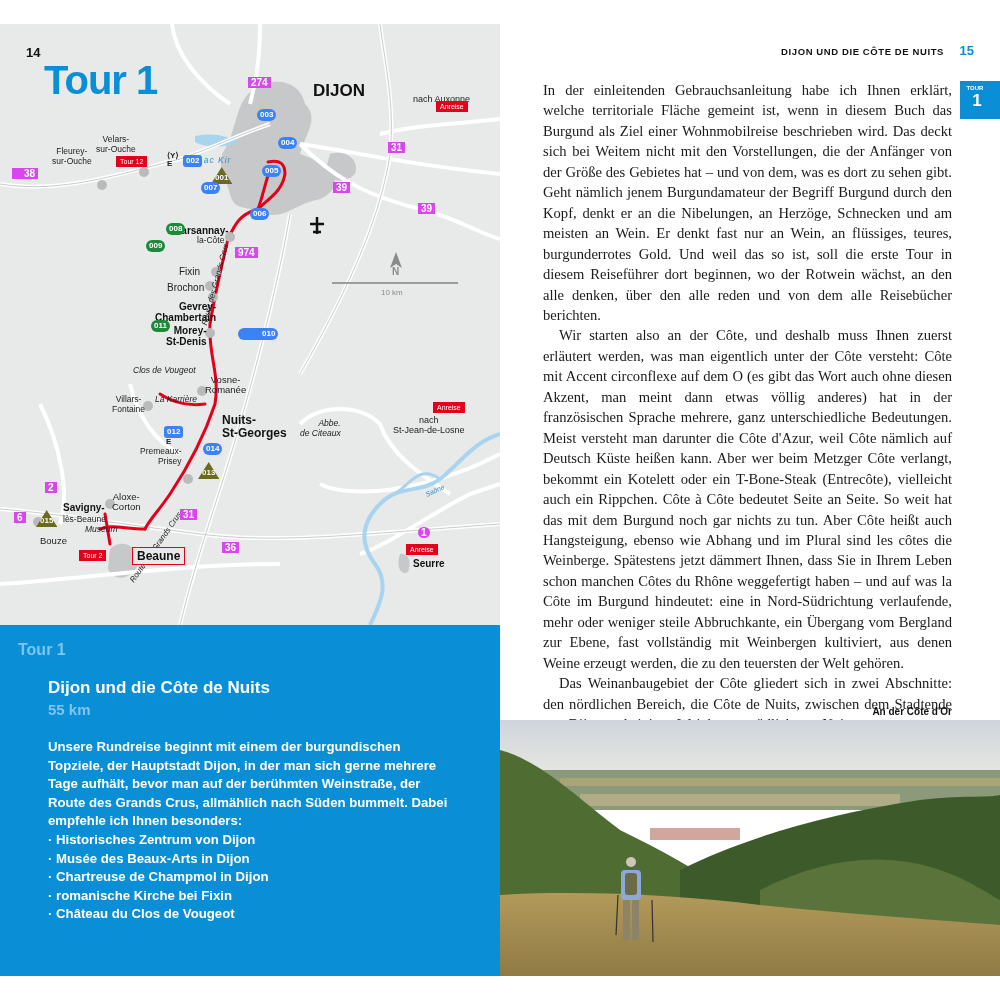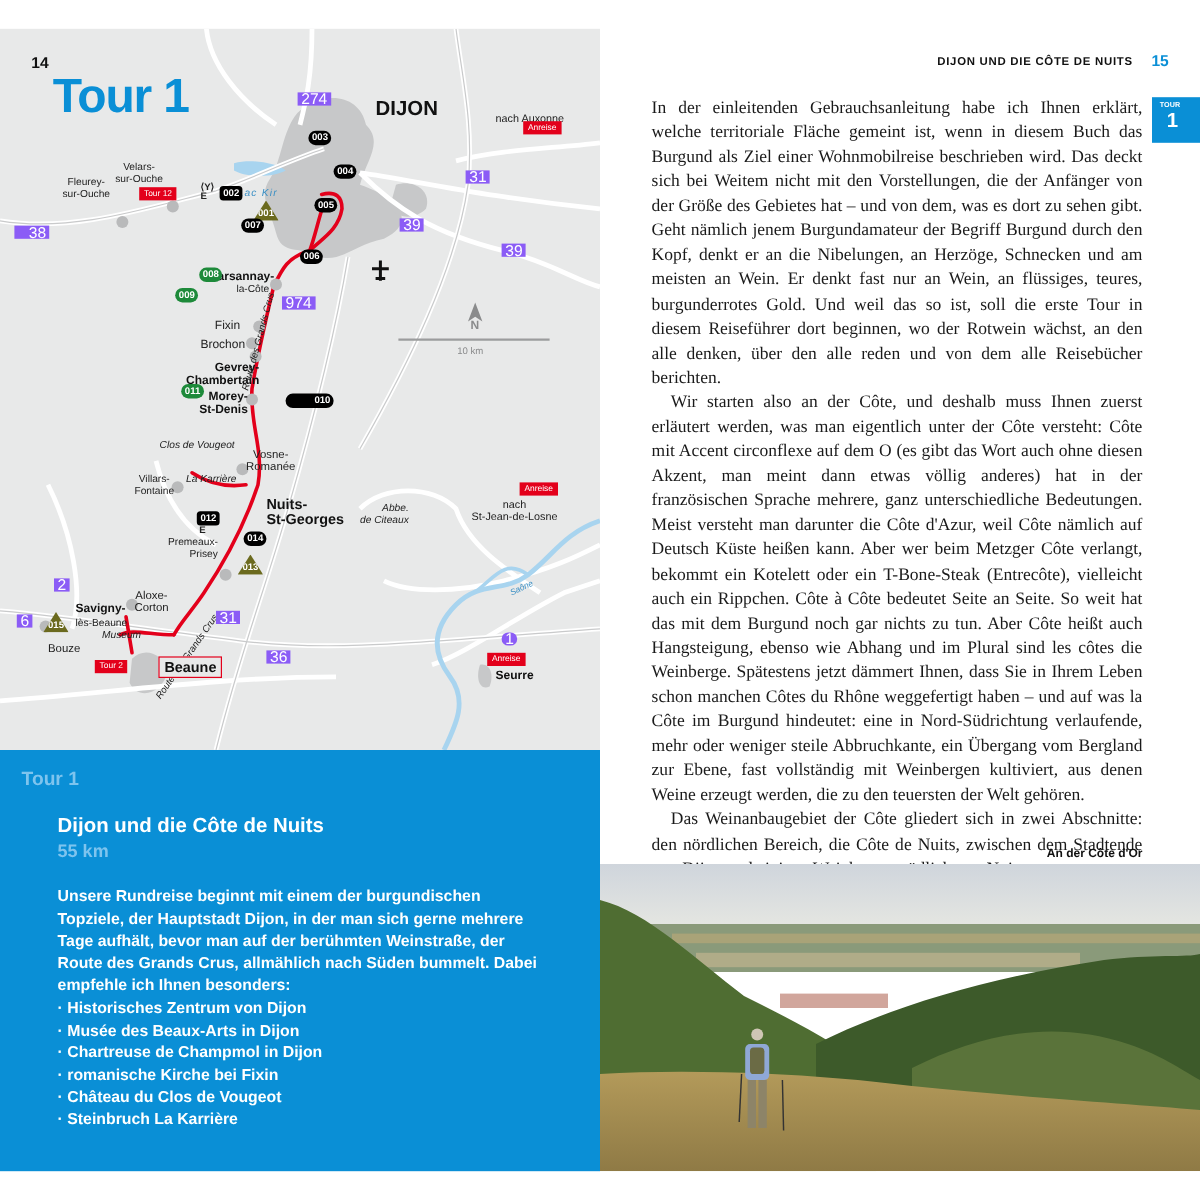--- a/index.html
+++ b/index.html
@@ -12,23 +12,23 @@
   .page-num-left { position: absolute; left: 26px; top: 21px; font-weight: bold; font-size: 13px; color: #111; }
   .tour-title { position: absolute; left: 44px; top: 34px; font-weight: bold; font-size: 40px; color: #0a8fd6; letter-spacing: -1px; }
 
   .lbl { position: absolute; font-size: 8.5px; color: #222; line-height: 10px; white-space: nowrap; }
   .lbl.bold { font-weight: bold; font-size: 10px; line-height: 11px; color: #111; }
   .lbl.city { font-weight: bold; font-size: 17px; color: #111; }
   .lbl.italic { font-style: italic; }
   .lbl.center { text-align: center; }
   .lbl.right { text-align: right; }
   .red-tag { position: absolute; background: #e3001b; color: #fff; font-size: 7px; padding: 1px 4px; line-height: 9px; white-space: nowrap; }
-  .road { position: absolute; background: #8b5cf6; color: #fff; font-size: 13px; font-weight: normal; padding: 1px 3px; line-height: 9px; }
+  .road { position: absolute; background: #d946ef; color: #fff; font-size: 10px; font-weight: bold; padding: 1px 3px; line-height: 9px; }
   .marker { position: absolute; color: #fff; font-size: 8px; font-weight: bold; padding: 1px 3px; line-height: 10px; border-radius: 8px; }
-  .marker.orange { background: #000000; }
+  .marker.orange { background: #3b82f6; }
   .marker.green { background: #1d8a3a; }
   .marker.olive { background: #6b6a1e; border-radius: 0; }
   .beaune-box { position: absolute; border: 1.5px solid #e3001b; font-weight: bold; font-size: 12px; padding: 1px 4px; background: #e8e9e9; color: #111; }
 
   .info-box { position: absolute; left: 0; top: 601px; width: 500px; height: 351px; background: #0a8fd6; color: #fff; }
   .info-tour { position: absolute; left: 18px; top: 16px; font-size: 16px; font-weight: bold; color: #7ec4ee; }
   .info-title { position: absolute; left: 48px; top: 53px; font-size: 17px; font-weight: bold; color: #fff; }
   .info-km { position: absolute; left: 48px; top: 76px; font-size: 15px; font-weight: bold; color: #7ec4ee; }
   .info-text { position: absolute; left: 48px; top: 113px; width: 410px; font-size: 13.2px; font-weight: bold; line-height: 18.6px; color: #fff; }
   .info-list { list-style: none; }
@@ -162,21 +162,21 @@
 
     <div class="red-tag" style="left:116px;top:132px;">Tour 12</div>
     <div class="red-tag" style="left:79px;top:526px;">Tour 2</div>
     <div class="red-tag" style="left:436px;top:77px;">Anreise</div>
     <div class="red-tag" style="left:433px;top:378px;">Anreise</div>
     <div class="red-tag" style="left:406px;top:520px;">Anreise</div>
     <div class="beaune-box" style="left:132px;top:523px;">Beaune</div>
 
     <div class="road" style="left:248px;top:53px;">274</div>
     <div class="road" style="left:388px;top:118px;">31</div>
-    <div class="road" style="left:12px;top:164px;padding-left:12px;">38</div>
+    <div class="road" style="left:12px;top:144px;padding-left:12px;">38</div>
     <div class="road" style="left:333px;top:158px;">39</div>
     <div class="road" style="left:418px;top:179px;">39</div>
     <div class="road" style="left:235px;top:223px;">974</div>
     <div class="road" style="left:45px;top:458px;">2</div>
     <div class="road" style="left:14px;top:488px;">6</div>
     <div class="road" style="left:180px;top:485px;">31</div>
     <div class="road" style="left:222px;top:518px;">36</div>
     <div class="road" style="left:418px;top:503px;border-radius:6px;">1</div>
 
     <div class="lbl" style="left:167px;top:128px;font-weight:bold;white-space:pre;font-size:8px;line-height:8px;">⟨Y⟩
@@ -209,21 +209,20 @@
     <div class="info-title">Dijon und die Côte de Nuits</div>
     <div class="info-km">55 km</div>
     <div class="info-text">
       <div>Unsere Rundreise beginnt mit einem der burgundischen Topziele, der Hauptstadt Dijon, in der man sich gerne mehrere Tage aufhält, bevor man auf der berühmten Weinstraße, der Route des Grands Crus, allmählich nach Süden bummelt. Dabei empfehle ich Ihnen besonders:</div>
       <ul class="info-list">
         <li>Historisches Zentrum von Dijon</li>
         <li>Musée des Beaux-Arts in Dijon</li>
         <li>Chartreuse de Champmol in Dijon</li>
         <li>romanische Kirche bei Fixin</li>
         <li>Château du Clos de Vougeot</li>
-        <li>Steinbruch La Karrière</li>
       </ul>
     </div>
   </div>
 </div>
 
 <div class="right-page">
   <div class="running-head">DIJON UND DIE CÔTE DE NUITS</div>
   <div class="page-num-right">15</div>
   <div class="tour-tab">
     <div class="t1">TOUR</div>

